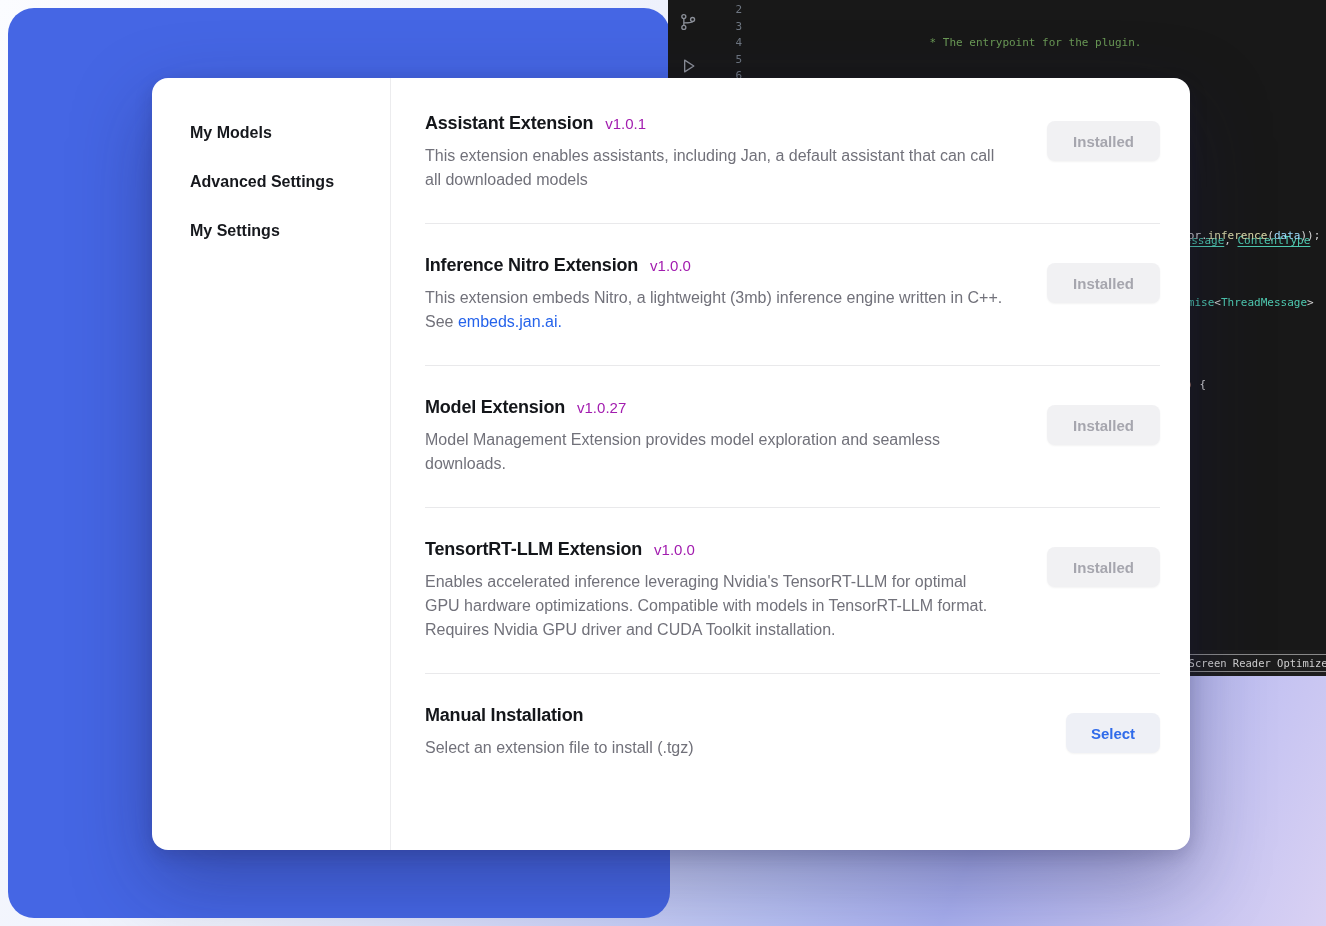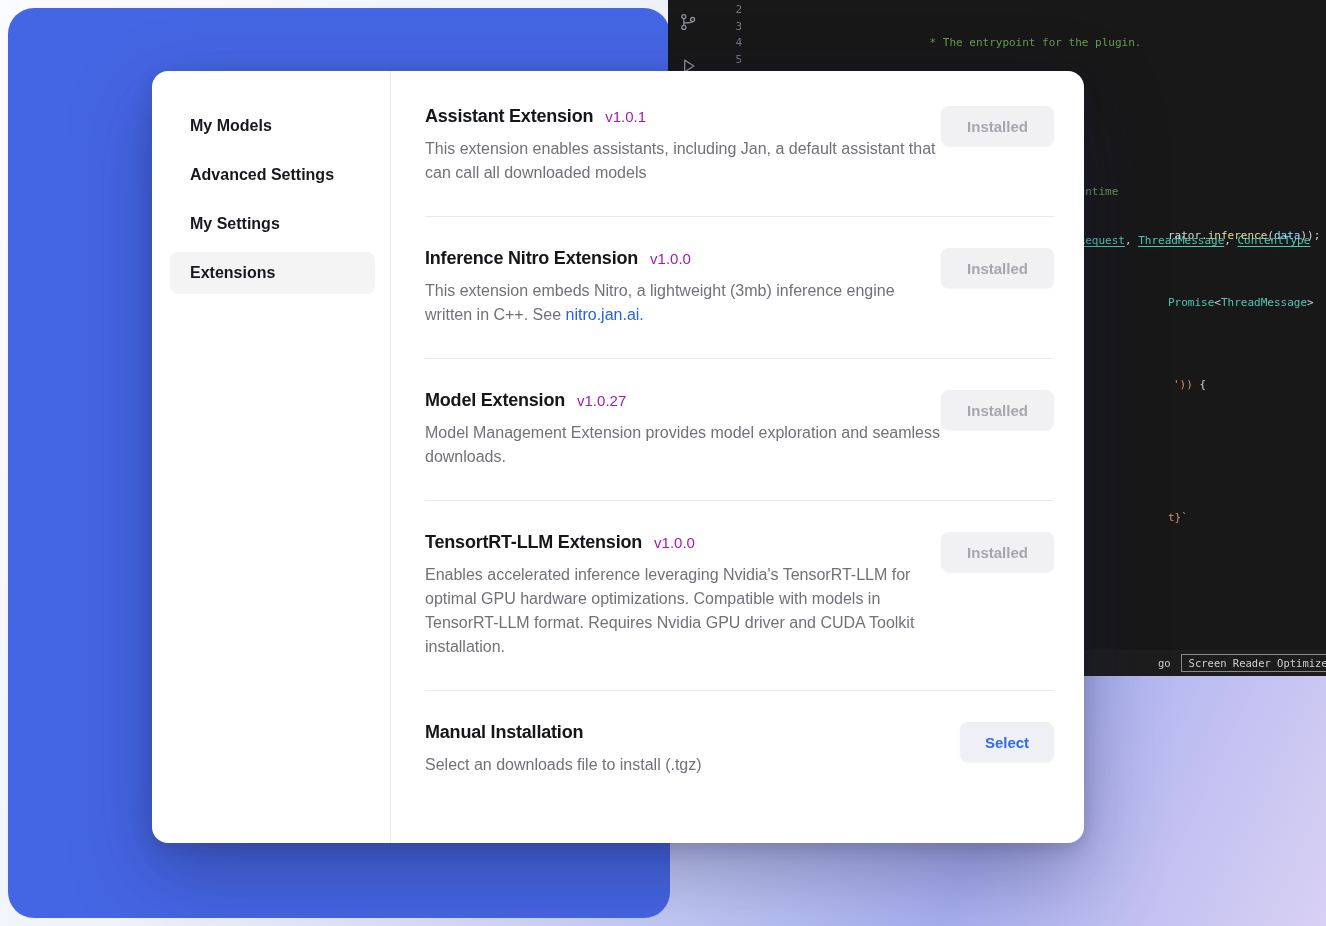--- a/index.html
+++ b/index.html
@@ -44,21 +44,21 @@
   .c-type{ color:#4ec9b0; }
   .statusbar{
     position:absolute; left:0; bottom:0; width:100%; height:26px; background:#1d1d1d;
     display:flex; align-items:center; justify-content:flex-end; gap:10px;
     font-size:10.5px; color:#cfcfcf; padding-right:0;
   }
   .sr-box{ border:1px solid #8a8a8a; padding:2px 7px; white-space:nowrap; margin-right:-16px; }
 
   
   .modal{
-    position:absolute; left:152px; top:71px; width:932px; height:772px;
+    position:absolute; left:152px; top:78px; width:1038px; height:772px;
     background:#ffffff; border-radius:16px; overflow:hidden; display:flex;
     box-shadow:0 30px 80px rgba(25,25,70,.35), 0 6px 18px rgba(25,25,70,.18);
   }
   .sidebar{ width:239px; border-right:1px solid #ececee; padding:34px 0 0 38px; flex-shrink:0; }
   .nav-item{
     width:205px; margin-left:-20px; padding:12px 20px; margin-bottom:7px;
     font-size:16px; font-weight:700; color:#16181d; border-radius:8px; cursor:pointer;
   }
   .nav-item.active{ background:#f4f4f5; }
   .content{ flex:1; padding:4px 30px 0 34px; }
@@ -69,21 +69,21 @@
   .section.last{ border-bottom:none; }
   .sec-text{ max-width:578px; }
   .sec-title-row{ display:flex; align-items:center; gap:12px; margin-bottom:10px; }
   .sec-title{ font-size:18px; font-weight:700; color:#14161a; letter-spacing:-0.2px; }
   .sec-version{ font-size:15px; font-weight:500; color:#a21caf; }
   .sec-desc{ font-size:16px; color:#71717a; line-height:24px; }
   .link{ color:#2563eb; text-decoration:none; cursor:pointer; }
   .btn{
     min-width:113px; height:40px; border:none; border-radius:8px;
     background:#f1f1f3; color:#a6a6ae; font-size:15px; font-weight:600;
-    font-family:inherit; box-shadow:0 1px 2px rgba(0,0,0,.05); cursor:pointer; padding:0 18px;
+    font-family:inherit; box-shadow:0 1px 2px rgba(0,0,0,.05); cursor:pointer; padding:0 18px;margin-top:8px;
   }
   .btn-select{ min-width:94px; background:#eef0f6; color:#2f6bea; }
 </style>
 </head>
 <body>
 
 <div class="blue-panel"></div>
 
 <div class="editor">
   <span class="activity-icon icon-branch">
@@ -126,21 +126,20 @@
     <span class="sr-box">Screen Reader Optimized</span>
   </div>
 </div>
 
 <div class="modal">
 
   <div class="sidebar">
     <div class="nav-item">My Models</div>
     <div class="nav-item">Advanced Settings</div>
     <div class="nav-item">My Settings</div>
-    <div class="nav-item active">Extensions</div>
   </div>
 
   <div class="content">
 
     <div class="section">
       <div class="sec-text">
         <div class="sec-title-row">
           <span class="sec-title">Assistant Extension</span>
           <span class="sec-version">v1.0.1</span>
         </div>
@@ -148,21 +147,21 @@
       </div>
       <button class="btn">Installed</button>
     </div>
 
     <div class="section">
       <div class="sec-text">
         <div class="sec-title-row">
           <span class="sec-title">Inference Nitro Extension</span>
           <span class="sec-version">v1.0.0</span>
         </div>
-        <div class="sec-desc"><span>This extension embeds Nitro, a lightweight (3mb) inference engine written in C++. See </span><a class="link">nitro.jan.ai.</a></div>
+        <div class="sec-desc"><span>This extension embeds Nitro, a lightweight (3mb) inference engine written in C++. See </span><a class="link">embeds.jan.ai.</a></div>
       </div>
       <button class="btn">Installed</button>
     </div>
 
     <div class="section">
       <div class="sec-text">
         <div class="sec-title-row">
           <span class="sec-title">Model Extension</span>
           <span class="sec-version">v1.0.27</span>
         </div>
@@ -180,19 +179,19 @@
         <div class="sec-desc">Enables accelerated inference leveraging Nvidia's TensorRT-LLM for optimal GPU hardware optimizations. Compatible with models in TensorRT-LLM format. Requires Nvidia GPU driver and CUDA Toolkit installation.</div>
       </div>
       <button class="btn">Installed</button>
     </div>
 
     <div class="section last">
       <div class="sec-text">
         <div class="sec-title-row">
           <span class="sec-title">Manual Installation</span>
         </div>
-        <div class="sec-desc">Select an downloads file to install (.tgz)</div>
+        <div class="sec-desc">Select an extension file to install (.tgz)</div>
       </div>
       <button class="btn btn-select">Select</button>
     </div>
 
   </div>
 </div>
 
 </body></html>

